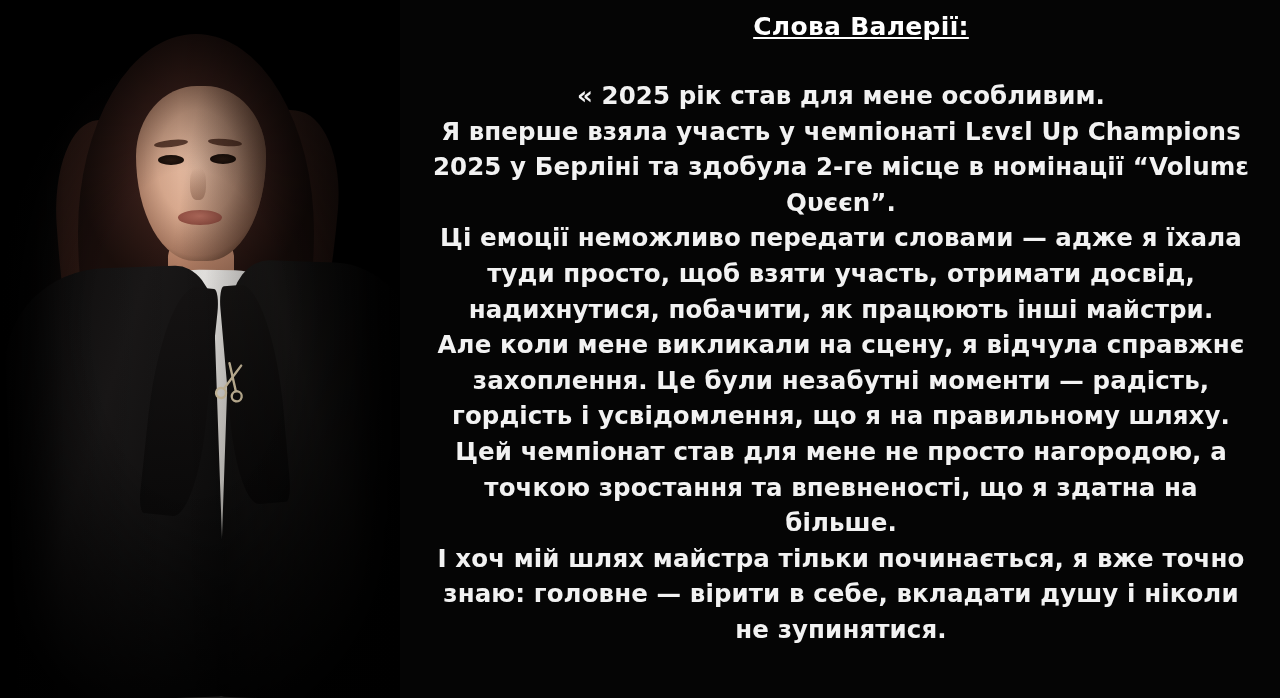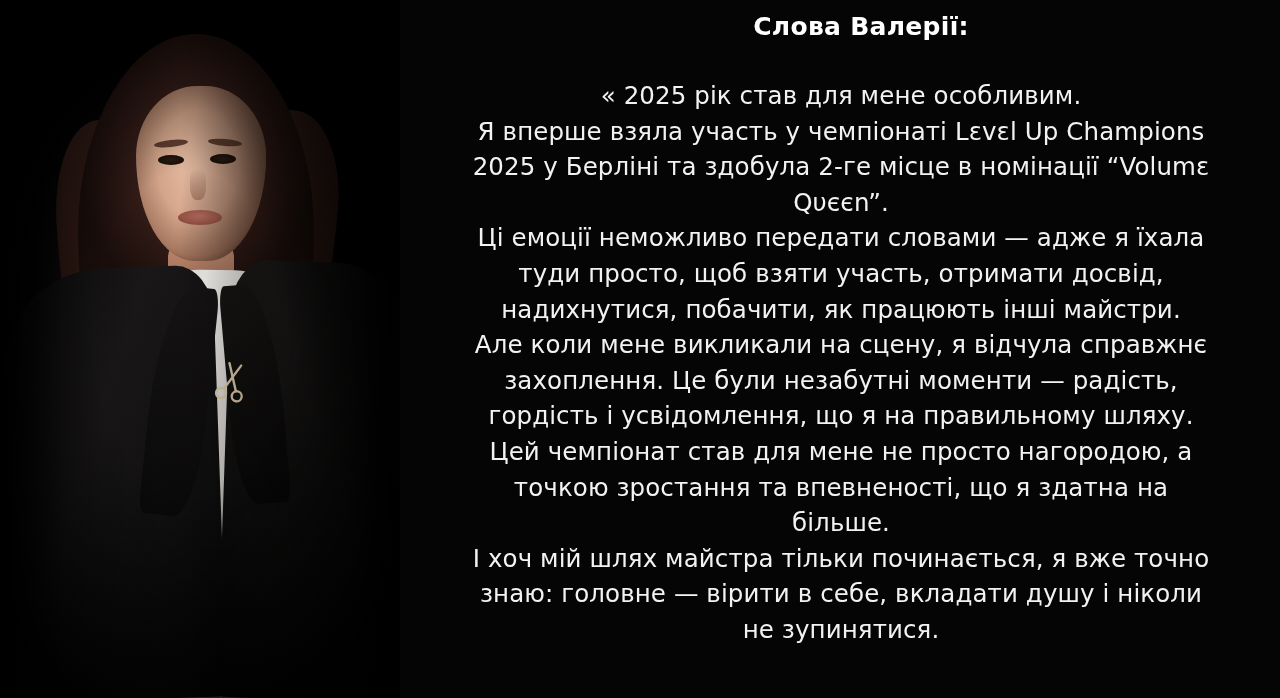--- a/index.html
+++ b/index.html
@@ -225,30 +225,31 @@
     left: 0;
     width: 880px;
     text-align: center;
     font-family: "DejaVu Sans", sans-serif;
     font-weight: 700;
     font-size: 25px;
     letter-spacing: 0.3px;
     color: #ffffff;
     padding-left: 42px;
     box-sizing: border-box;
+    text-decoration: underline;
   }
 
   .quote-body {
     position: absolute;
     top: 78px;
     left: 18px;
     width: 846px;
     text-align: center;
     font-family: "DejaVu Sans", sans-serif;
-    font-weight: 400;
+    font-weight: 700;
     font-size: 24.5px;
     line-height: 35.6px;
     color: #f2f2f2;
     letter-spacing: 0.1px;
     white-space: pre-line;
   }
 </style>
 </head>
 <body>
 

